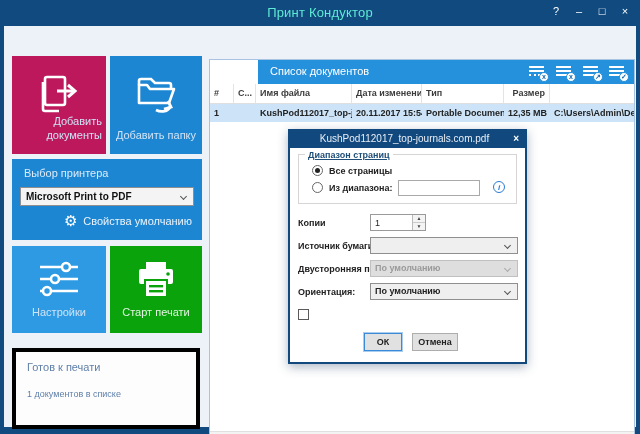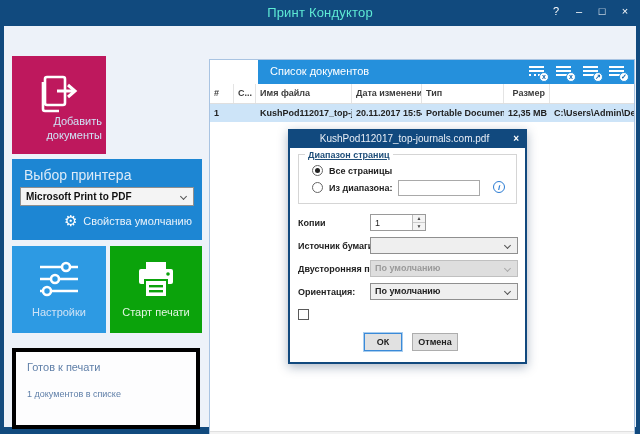--- a/index.html
+++ b/index.html
@@ -27,21 +27,21 @@
   #tile-add-folder { left:106px; top:30px; width:92px; height:98px; background:#1d86d3; }
   #tile-settings   { left:8px;  top:220px; width:94px; height:87px; background:#2d9ae3; }
   #tile-settings .ticon { top:12px; }
   #tile-settings .tlabel { bottom:14px; }
   #tile-start      { left:106px; top:220px; width:92px; height:87px; background:#0ba30b; color:#e2f6e2; }
   #tile-start .ticon { top:12px; }
   #tile-start .tlabel { bottom:14px; }
 
   
   #printer-panel { position:absolute; left:8px; top:133px; width:190px; height:81px; background:#1d86d3; }
-  #printer-panel .ptitle { position:absolute; left:12px; top:8px; color:#dcebf8; font-size:14px; }
+  #printer-panel .ptitle { position:absolute; left:12px; top:8px; color:#dcebf8; font-size:11px; }
   #printer-select { position:absolute; left:8px; top:28px; width:174px; height:19px;
     background:#f4f4f4; border:1px solid #8f8f8f; font-size:10px; font-weight:700; color:#111;
     line-height:17px; padding-left:5px; cursor:default; }
   .chev { position:absolute; right:7px; top:6px; width:5px; height:5px;
     border-right:1.4px solid #555; border-bottom:1.4px solid #555; transform:rotate(45deg); }
   #printer-props { position:absolute; right:10px; top:54px; display:flex; align-items:center; gap:6px;
     color:#eaf3fb; font-size:11px; cursor:default; }
   #printer-props .gear { font-size:15px; color:#fff; line-height:15px; }
 
   
@@ -159,20 +159,31 @@
         <svg width="52" height="52" viewBox="0 0 52 52" fill="none">
           <rect x="12" y="7" width="20" height="28" rx="2" stroke="#fff" stroke-width="2.6"></rect>
           <path d="M10 12 v27 a2 2 0 0 0 2 2 h14" stroke="#fff" stroke-width="2.6" fill="none"></path>
           <path d="M24 21 h16" stroke="#fff" stroke-width="3"></path>
           <path d="M35 15 l7 6 -7 6" stroke="#fff" stroke-width="3" fill="none"></path>
         </svg>
       </div>
       <div class="tlabel">Добавить документы</div>
     </div>
 
+    <div class="tile" id="tile-add-folder">
+      <div class="ticon">
+        <svg width="52" height="52" viewBox="0 0 52 52" fill="none">
+          <path d="M9 15 v-4 a2 2 0 0 1 2 -2 h10 l4 4 h14 a2 2 0 0 1 2 2 v4" stroke="#fff" stroke-width="2.6" fill="none"></path>
+          <path d="M9 15 h8 l3 4 h24 l-5 14 h-30 z" stroke="#fff" stroke-width="2.6" fill="none" stroke-linejoin="round"></path>
+          <path d="M26 40 c6 3 12 1 14 -3" stroke="#fff" stroke-width="2.8" fill="none"></path>
+          <path d="M38 31 l3 6 -7 2" stroke="#fff" stroke-width="2.8" fill="none"></path>
+        </svg>
+      </div>
+      <div class="tlabel">Добавить папку</div>
+    </div>
 
     <div id="printer-panel">
       <div class="ptitle">Выбор принтера</div>
       <div id="printer-select">
         <span>Microsoft Print to PDF</span>
         <span class="chev"></span>
       </div>
       <div id="printer-props">
         <span class="gear">⚙</span>
         <span>Свойства умолчанию</span>

